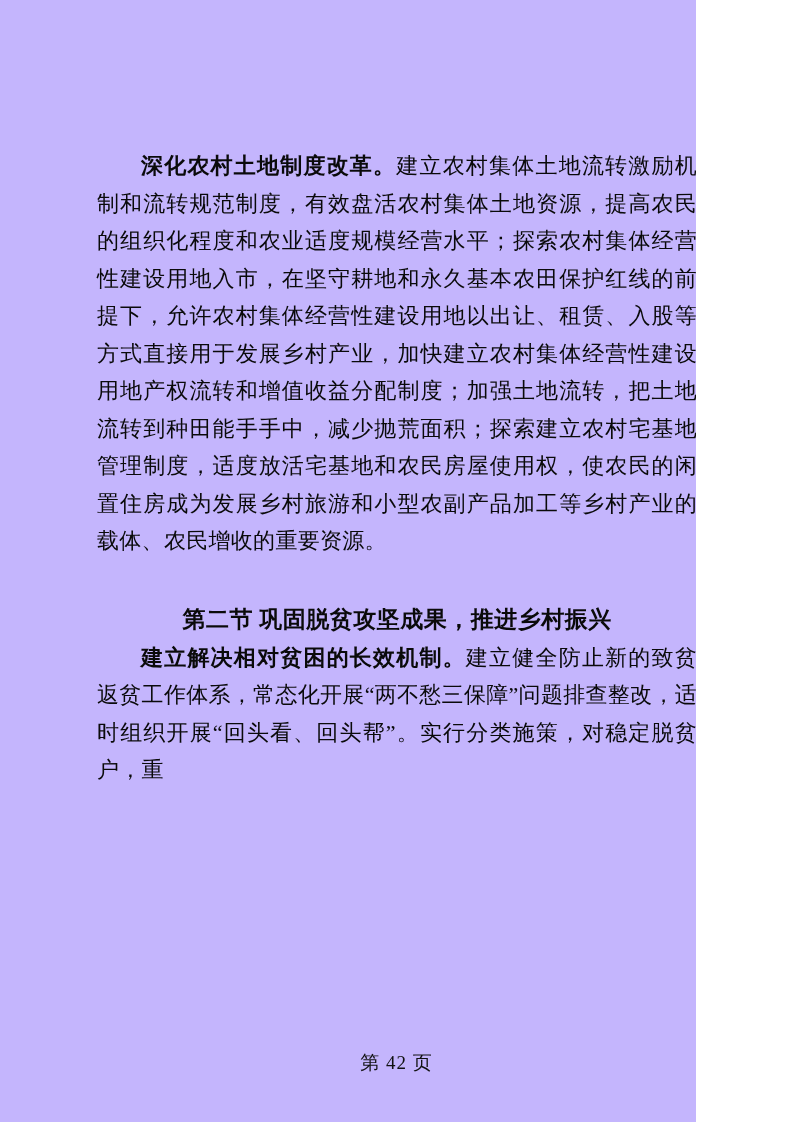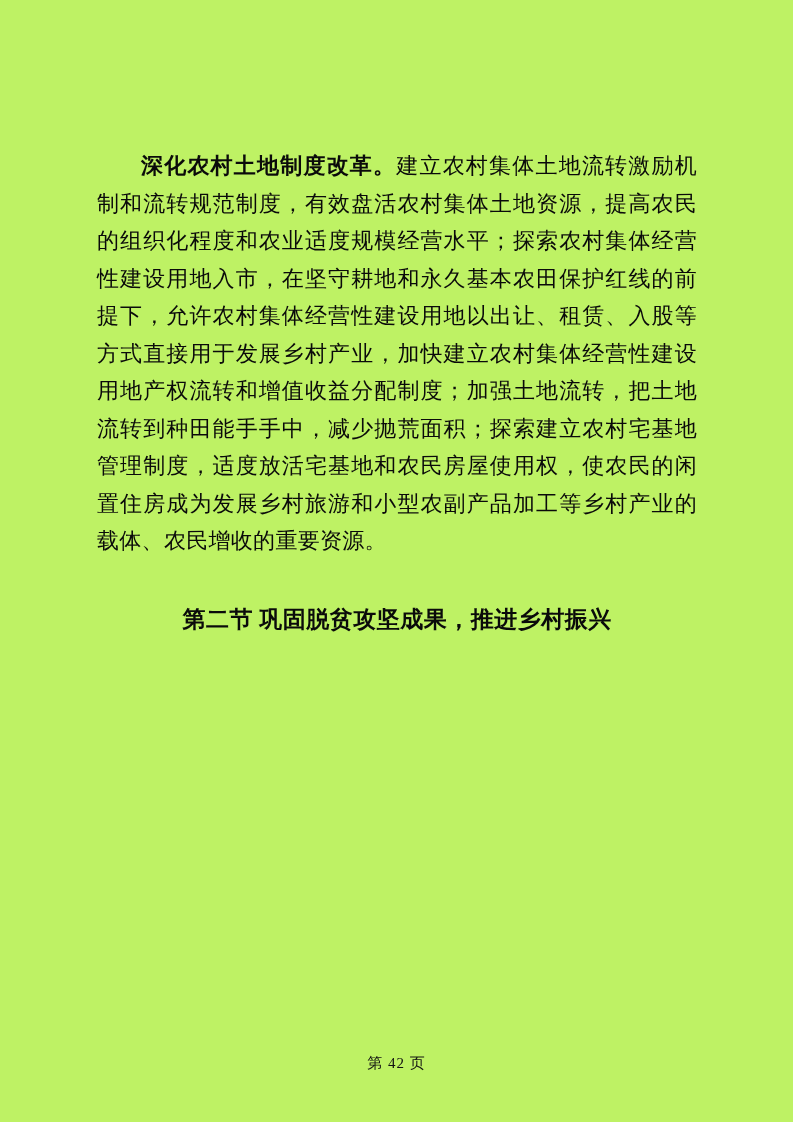--- a/index.html
+++ b/index.html
@@ -7,23 +7,23 @@
   body {
     width: 793px;
     height: 1122px;
     position: relative;
     font-family: "Liberation Serif", "DejaVu Serif", serif;
     color: #000000;
   }
   .page {
     position: absolute;
     left: 0; top: 0;
-    width: 793px;
+    width: 696px;
     height: 1122px;
-    background: #bef264;
+    background: #c4b5fd;
     overflow: hidden;
   }
   .content {
     position: absolute;
     left: 97px;
     top: 0;
     width: 600px;
     padding-top: 147px;
   }
   .para {
@@ -48,34 +48,35 @@
     color: #0a0a0a;
     white-space: nowrap;
     font-family: Liberation Serif, serif;
   }
   .footer {
     position: absolute;
     left: 0;
     top: 1052px;
     width: 793px;
     text-align: center;
-    font-size: 15px;
+    font-size: 19px;
     line-height: 22px;
     color: #111111;
     letter-spacing: 1px;
   }
 </style>
 </head>
 <body>
 
 <div class="page">
   <div class="content">
 
     <p class="para"><span class="lead">深化农村土地制度改革。</span><span>建立农村集体土地流转激励机制和流转规范制度，有效盘活农村集体土地资源，提高农民的组织化程度和农业适度规模经营水平；探索农村集体经营性建设用地入市，在坚守耕地和永久基本农田保护红线的前提下，允许农村集体经营性建设用地以出让、租赁、入股等方式直接用于发展乡村产业，加快建立农村集体经营性建设用地产权流转和增值收益分配制度；加强土地流转，把土地流转到种田能手手中，减少抛荒面积；探索建立农村宅基地管理制度，适度放活宅基地和农民房屋使用权，使农民的闲置住房成为发展乡村旅游和小型农副产品加工等乡村产业的载体、农民增收的重要资源。</span></p>
 
     <h2 class="section-heading">第二节 巩固脱贫攻坚成果，推进乡村振兴</h2>
 
 
+    <p class="para"><span class="lead">建立解决相对贫困的长效机制。</span><span>建立健全防止新的致贫返贫工作体系，常态化开展“两不愁三保障”问题排查整改，适时组织开展“回头看、回头帮”。实行分类施策，对稳定脱贫户，重</span></p>
 
   </div>
 
   <div class="footer">第 42 页</div>
 </div>
 
 </body></html>

